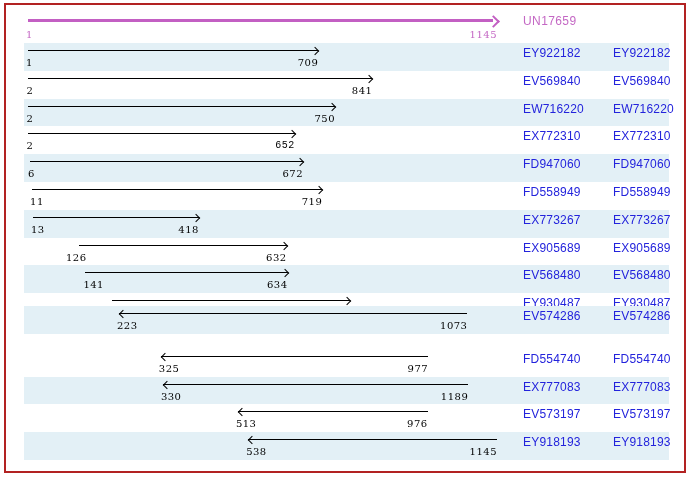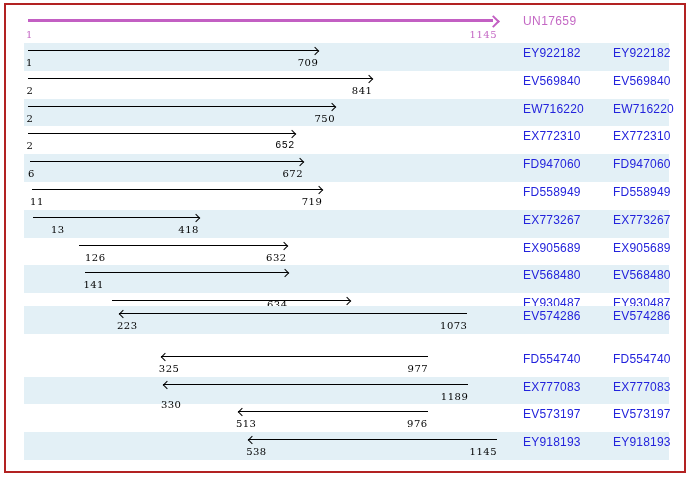--- a/index.html
+++ b/index.html
@@ -94,38 +94,38 @@
         <div class="aline" style="left: 8.09965px; width: 290.255px;"></div>
         <span class="head right" style="left: 292.355px;"></span>
         <div class="num" style="left: 6.09965px;">11</div>
         <div class="num end" style="left: 298.355px;">719</div>
         <div class="acc col1">FD558949</div>
         <div class="acc col2">FD558949</div>
       </div>
       <div class="row alt" style="top: 209.8px;">
         <div class="aline" style="left: 8.91958px; width: 166.036px;"></div>
         <span class="head right" style="left: 168.955px;"></span>
-        <div class="num" style="left: 6.91958px; margin-left: 20px;">13</div>
+        <div class="num" style="left: 6.91958px;">13</div>
         <div class="num end" style="left: 174.955px;">418</div>
         <div class="acc col1">EX773267</div>
         <div class="acc col2">EX773267</div>
       </div>
       <div class="row" style="top: 237.6px;">
         <div class="aline" style="left: 55.2456px; width: 207.442px;"></div>
         <span class="head right" style="left: 256.688px;"></span>
-        <div class="num" style="left: 61px; text-align: right;">126</div>
+        <div class="num" style="left: 42px; text-align: right;">126</div>
         <div class="num end" style="left: 262.688px;">632</div>
         <div class="acc col1">EX905689</div>
         <div class="acc col2">EX905689</div>
       </div>
       <div class="row alt" style="top: 265.4px;">
         <div class="aline" style="left: 61.3951px; width: 202.113px;"></div>
         <span class="head right" style="left: 257.508px;"></span>
         <div class="num" style="left: 59.3951px;">141</div>
-        <div class="num end" style="left: 263.508px; margin-top: 20px;">634</div>
+        <div class="num end" style="left: 263.508px;">634</div>
         <div class="acc col1">EV568480</div>
         <div class="acc col2">EV568480</div>
       </div>
       <div class="row" style="top: 293.2px;">
         <div class="aline" style="left: 88.4528px; width: 237.78px;"></div>
         <span class="head right" style="left: 320.233px;"></span>
         <div class="num" style="left: 86.4528px;">207</div>
         <div class="num end" style="left: 326.233px;">551</div>
         <div class="acc col1">EY930487</div>
         <div class="acc col2">EY930487</div>
@@ -142,21 +142,21 @@
         <div class="aline" style="left: 136.829px; width: 267.297px;"></div>
         <span class="head left" style="left: 137.829px;"></span>
         <div class="num" style="left: 134.829px;">325</div>
         <div class="num end" style="left: 404.126px;">977</div>
         <div class="acc col1">FD554740</div>
         <div class="acc col2">FD554740</div>
       </div>
       <div class="row alt" style="top: 376.6px;">
         <div class="aline" style="left: 138.878px; width: 305.424px;"></div>
         <span class="head left" style="left: 139.878px;"></span>
-        <div class="num" style="left: 136.878px; margin-top: 8px;">330</div>
+        <div class="num" style="left: 136.878px;">330</div>
         <div class="num end" style="left: 444.302px;">1189</div>
         <div class="acc col1">EX777083</div>
         <div class="acc col2">EX777083</div>
       </div>
       <div class="row" style="top: 404.4px;">
         <div class="aline" style="left: 213.902px; width: 189.814px;"></div>
         <span class="head left" style="left: 214.902px;"></span>
         <div class="num" style="left: 211.902px; text-align: right;">513</div>
         <div class="num end" style="left: 403.716px;">976</div>
         <div class="acc col1">EV573197</div>

